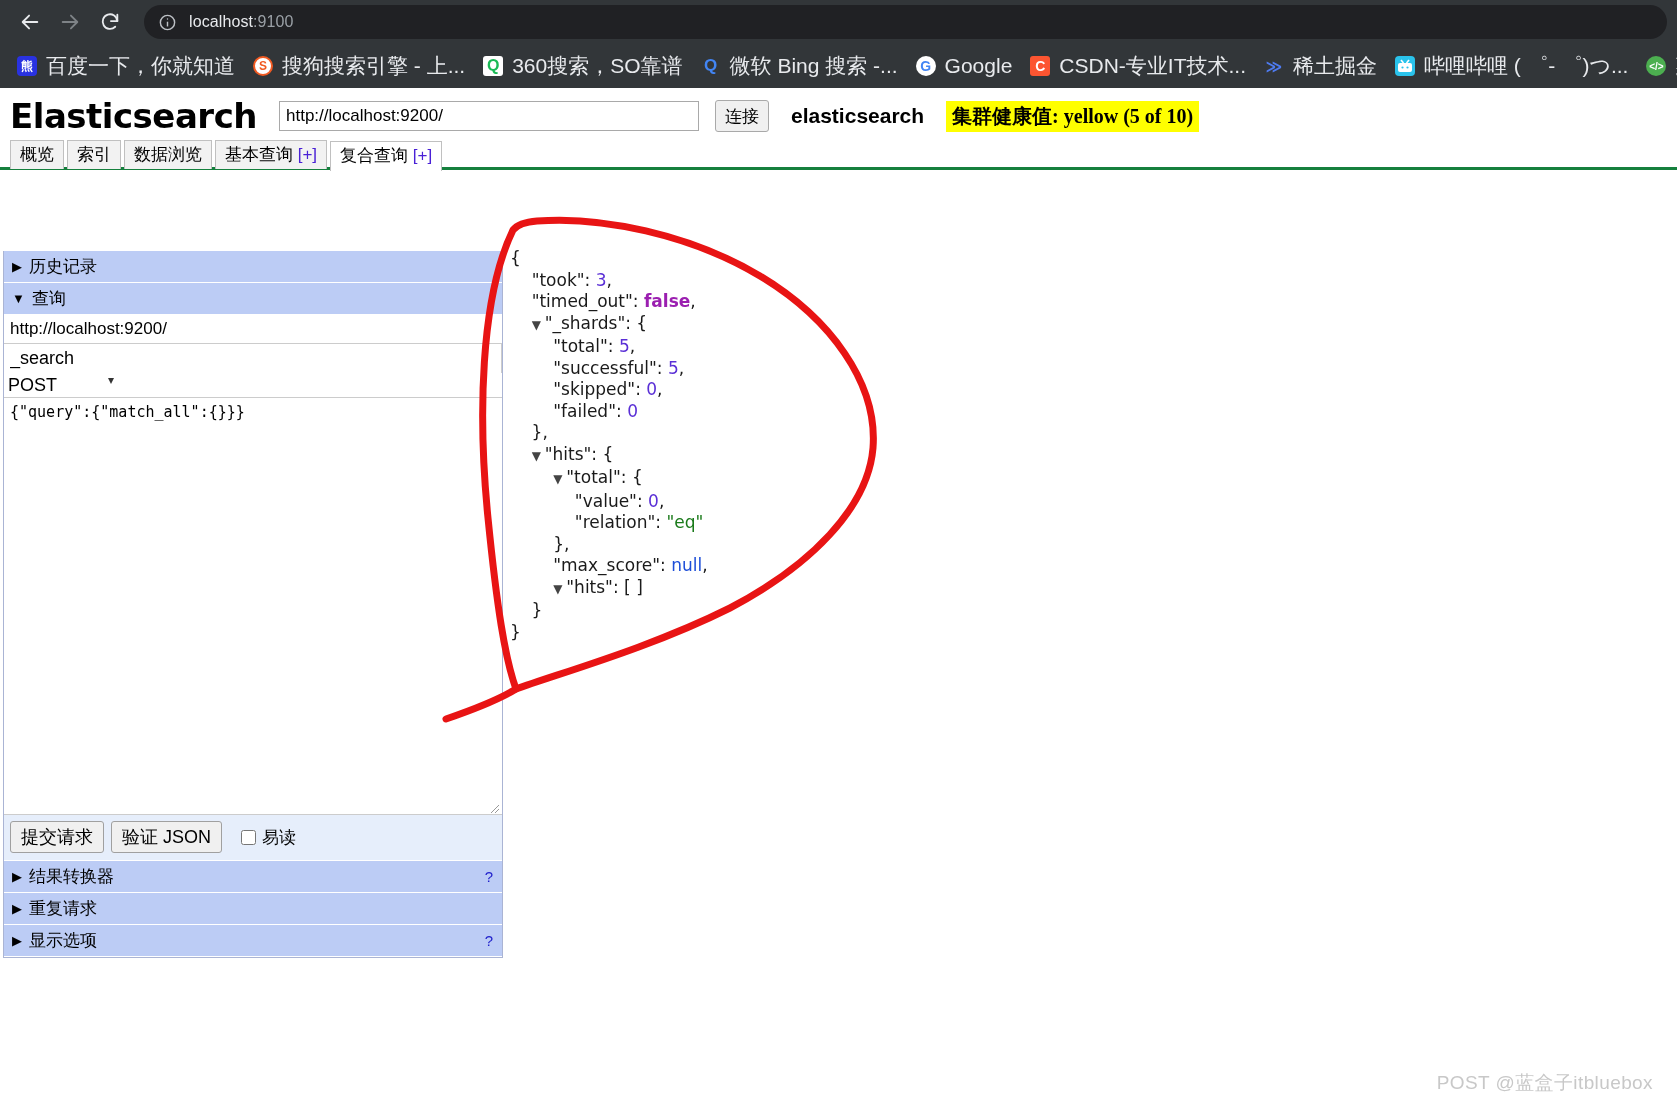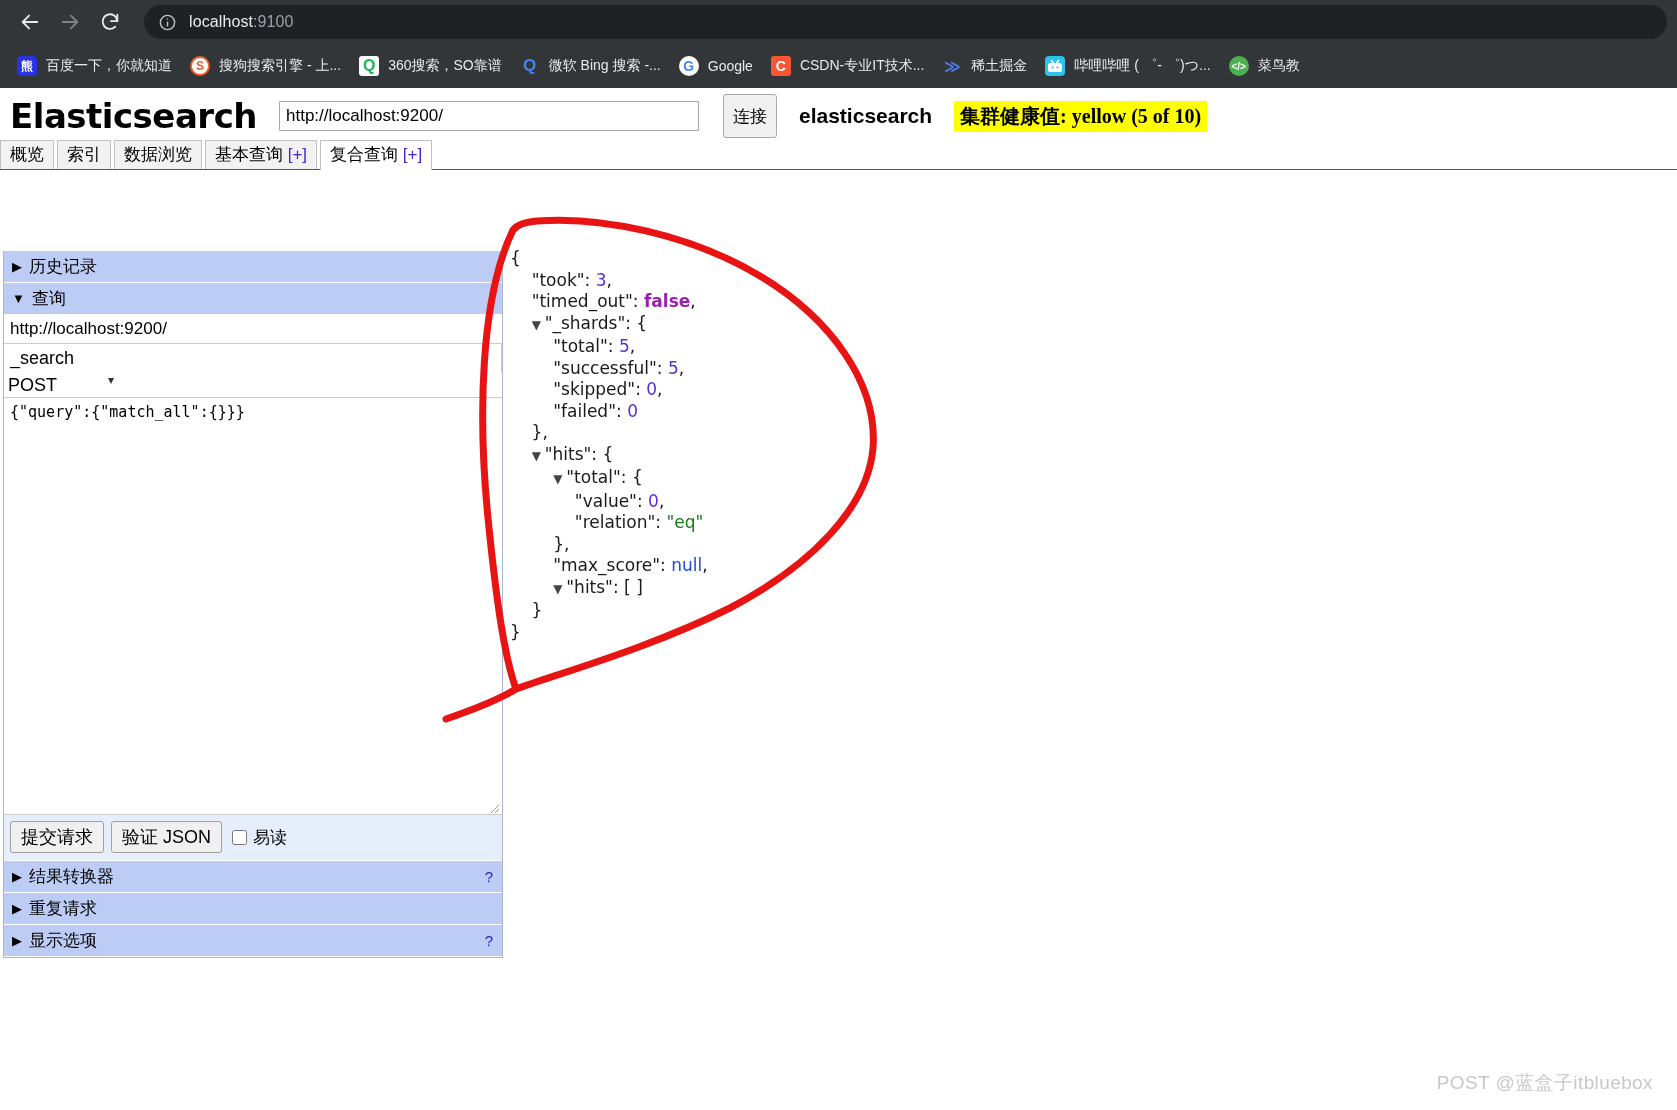--- a/index.html
+++ b/index.html
@@ -63,21 +63,21 @@
   .bookmark {
     display: flex;
     align-items: center;
     padding: 4px 9px;
     border-radius: 4px;
     cursor: pointer;
     flex: 0 0 auto;
   }
   .bookmark .bm-label {
     color: #e8eaed;
-    font-size: 14px;
+    font-size: 21px;
     margin-left: 9px;
   }
   .favicon {
     width: 20px; height: 20px;
     border-radius: 3px;
     display: flex; align-items: center; justify-content: center;
     font-size: 13px; font-weight: bold;
     flex: 0 0 auto;
     overflow: hidden;
   }
@@ -117,22 +117,22 @@
   #es-host-input {
     width: 420px;
     height: 30px;
     font-size: 17px;
     padding: 2px 6px;
     border: 1px solid #a9a9a9;
     background: #fff;
     font-family: "Liberation Sans", sans-serif;
   }
   #es-connect-btn {
-    margin-left: 24px;
-    height: 44px;
+    margin-left: 16px;
+    height: 32px;
     min-width: 54px;
     font-size: 17px;
     background: #f0f0f0;
     border: 1px solid #a9a9a9;
     border-radius: 3px;
     cursor: pointer;
     font-family: Liberation Serif, serif;
   }
   #es-cluster-name {
     margin-left: 22px;
@@ -146,24 +146,24 @@
     font-weight: bold;
     color: #000;
     background: #ffff00;
     padding: 2px 6px;
     font-family: Liberation Serif, serif;
   }
 
   
   #es-tabs {
     display: flex;
-    align-items: flex-end;
-    padding-left: 0;
+    align-items: flex-start;
+    padding-left: 10px;
     height: 30px;
-    border-bottom: 1px solid #15803d;
+    border-bottom: 3px solid #15803d;
     position: relative;
     z-index: 2;
   }
   .es-tab {
     border: 1px solid #c0c0c0;
     border-bottom: none;
     background: #f2f2f2;
     padding: 3px 9px 4px 9px;
     margin-right: 3px;
     font-size: 17px;
@@ -296,21 +296,21 @@
     border: 1px solid #a0a0a0;
     border-radius: 3px;
     font-size: 18px;
     padding: 3px 10px;
     margin-right: 7px;
     cursor: pointer;
     font-family: "Liberation Sans", sans-serif;
     color: #000;
   }
   .form-btn.primary { font-weight: normal; }
-  #pretty-wrap { display: flex; align-items: center; margin-left: 3px; cursor: pointer;}
+  #pretty-wrap { display: flex; align-items: center; margin-left: 12px; cursor: pointer;}
   #pretty-check {
     width: 15px; height: 15px;
     margin: 0 6px 0 0;
     cursor: pointer;
   }
   #pretty-label { font-size: 17px; color: #000; }
 
   
   #json-output {
     position: absolute;

